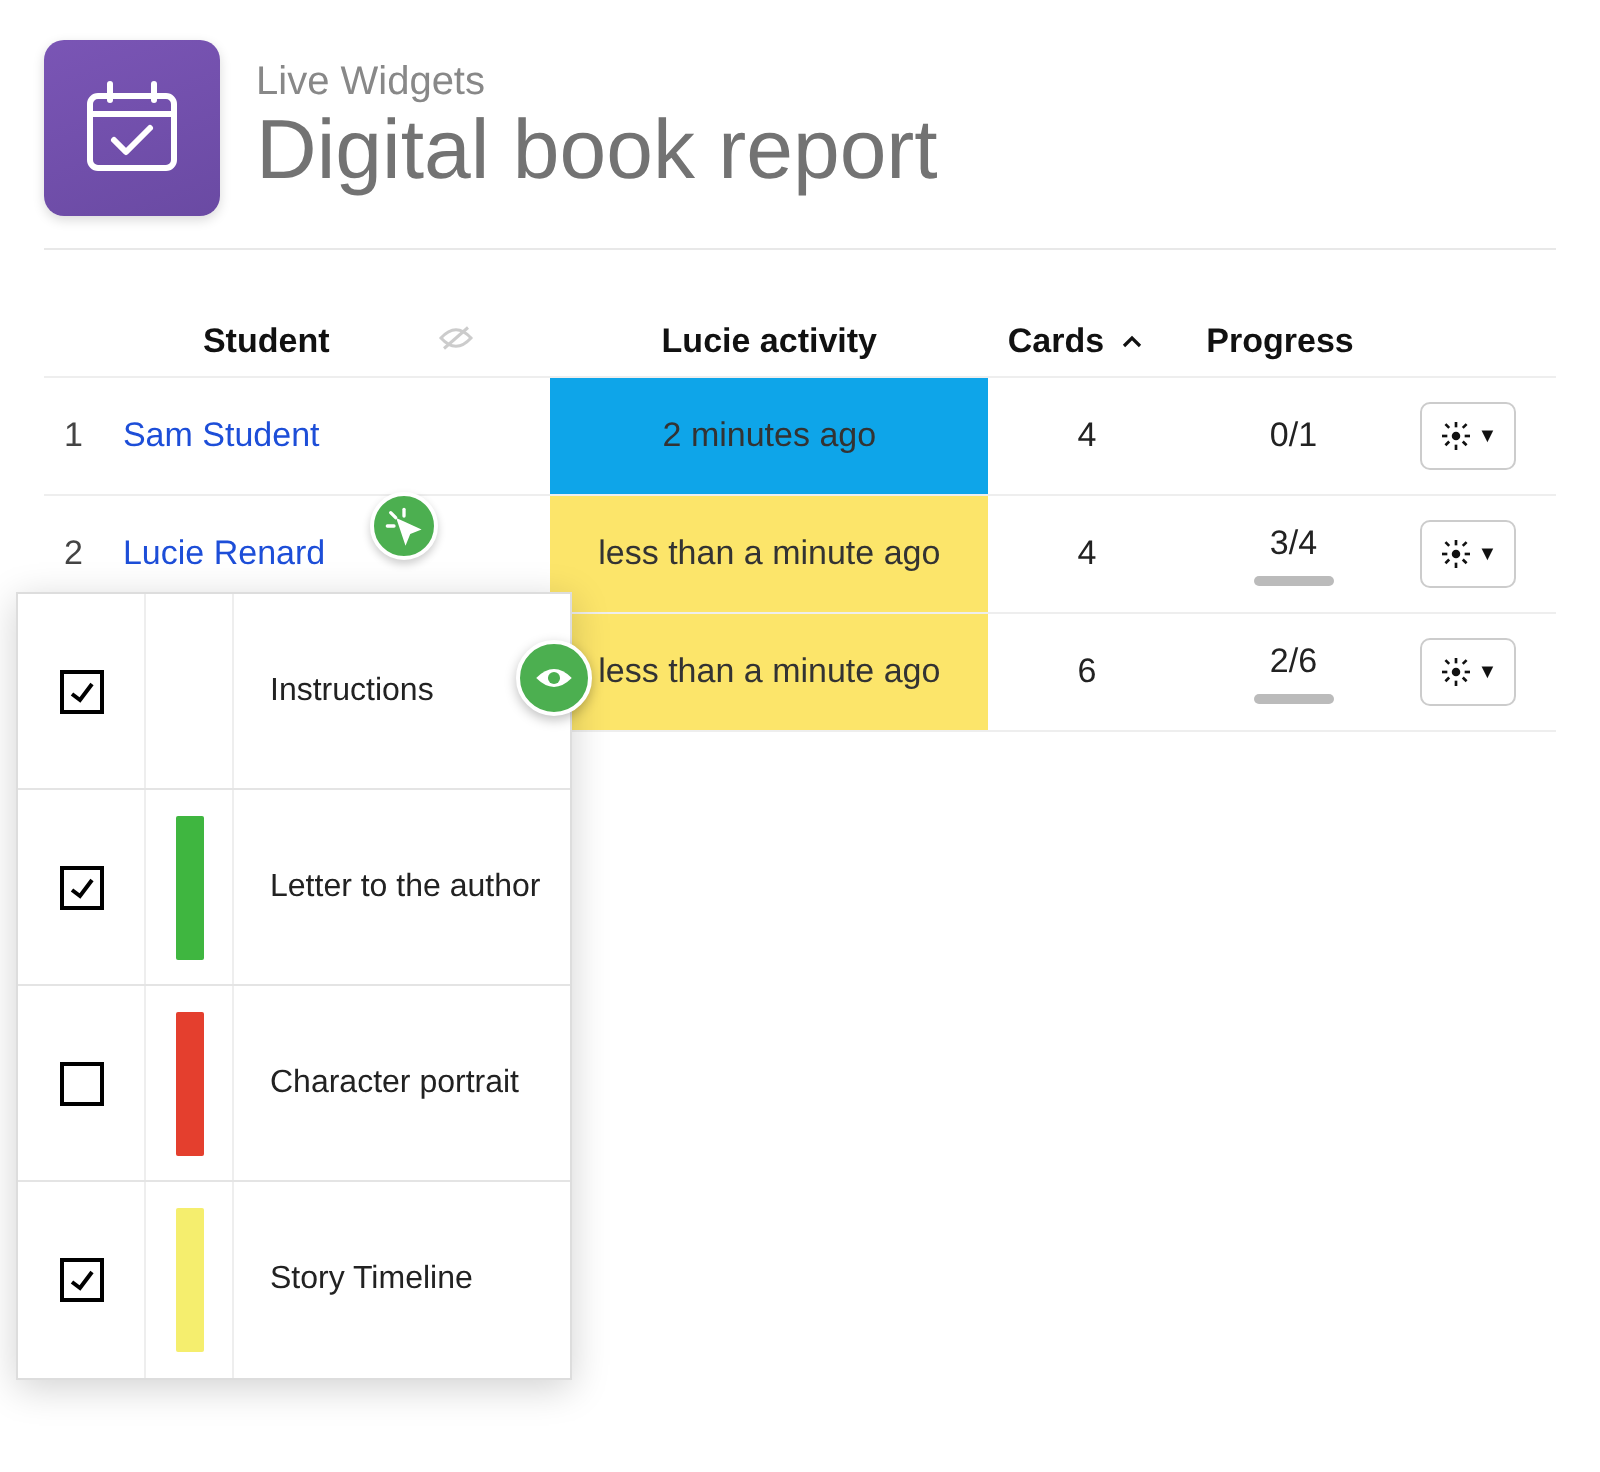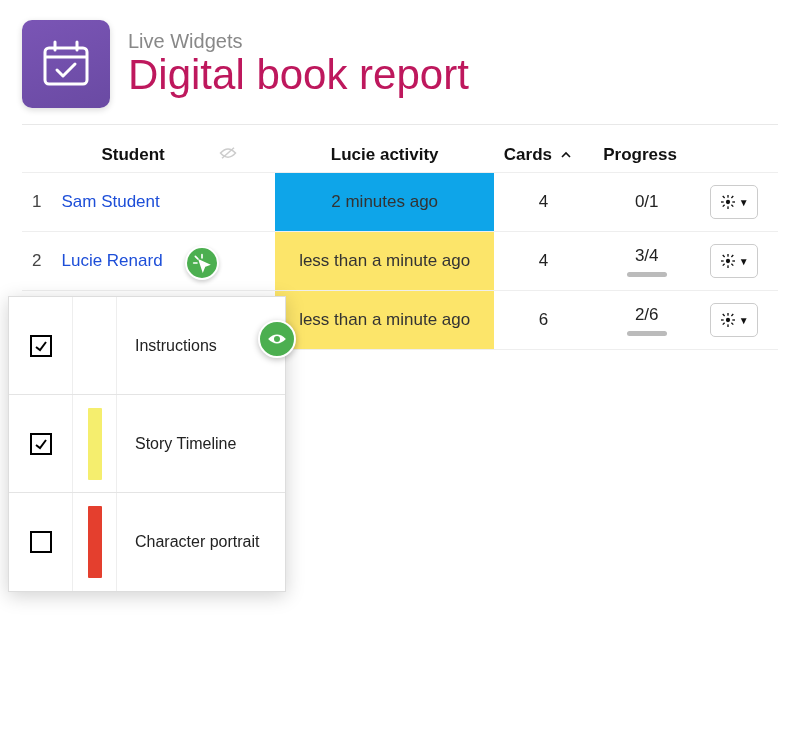--- a/index.html
+++ b/index.html
@@ -10,41 +10,41 @@
       height: 736px;
       position: relative;
       padding: 20px 22px;
     }
     .header {
       display: flex;
       align-items: center;
       gap: 18px;
       padding-bottom: 16px;
       border-bottom: 1px solid #e8e8e8;
-      margin-bottom: 12px;
+      margin-bottom: 28px;
     }
     .app-icon {
       width: 88px;
       height: 88px;
       border-radius: 10px;
       background: linear-gradient(160deg, #7a55b5, #6a4aa3);
       display: flex;
       align-items: center;
       justify-content: center;
       box-shadow: 0 2px 6px rgba(0,0,0,0.15);
     }
     .breadcrumb {
       font-size: 20px;
       color: #888;
       font-weight: 400;
       margin-bottom: 0px;
     }
     .page-title {
       font-size: 42px;
-      color: #be185d;
+      color: #737373;
       font-weight: 400;
       line-height: 1.05;
     }
     .table {
       width: 100%;
       border-collapse: collapse;
       position: relative;
     }
     .thead-row th {
       text-align: left;
@@ -314,26 +314,39 @@
   </div>
   <div class="panel-row">
     <div class="panel-cell-chk">
       <div class="checkbox">
           <svg width="14" height="14" viewBox="0 0 14 14">
             <polyline points="2,8 6,11 12,3" fill="none" stroke="#000" stroke-width="2"></polyline>
           </svg>
         </div>
     </div>
     <div class="panel-cell-color">
-        <div class="color-bar c-yellow"></div>
+        <div class="color-bar c-green"></div>
       </div>
-    <div class="panel-cell-label">Story Timeline</div>
+    <div class="panel-cell-label">Letter to the author</div>
   </div>
   <div class="panel-row">
     <div class="panel-cell-chk">
       <div class="checkbox"></div>
     </div>
     <div class="panel-cell-color">
         <div class="color-bar c-red"></div>
       </div>
     <div class="panel-cell-label">Character portrait</div>
   </div>
+  <div class="panel-row">
+    <div class="panel-cell-chk">
+      <div class="checkbox">
+          <svg width="14" height="14" viewBox="0 0 14 14">
+            <polyline points="2,8 6,11 12,3" fill="none" stroke="#000" stroke-width="2"></polyline>
+          </svg>
+        </div>
+    </div>
+    <div class="panel-cell-color">
+        <div class="color-bar c-yellow"></div>
+      </div>
+    <div class="panel-cell-label">Story Timeline</div>
+  </div>
 </div>
 
 </body></html>

